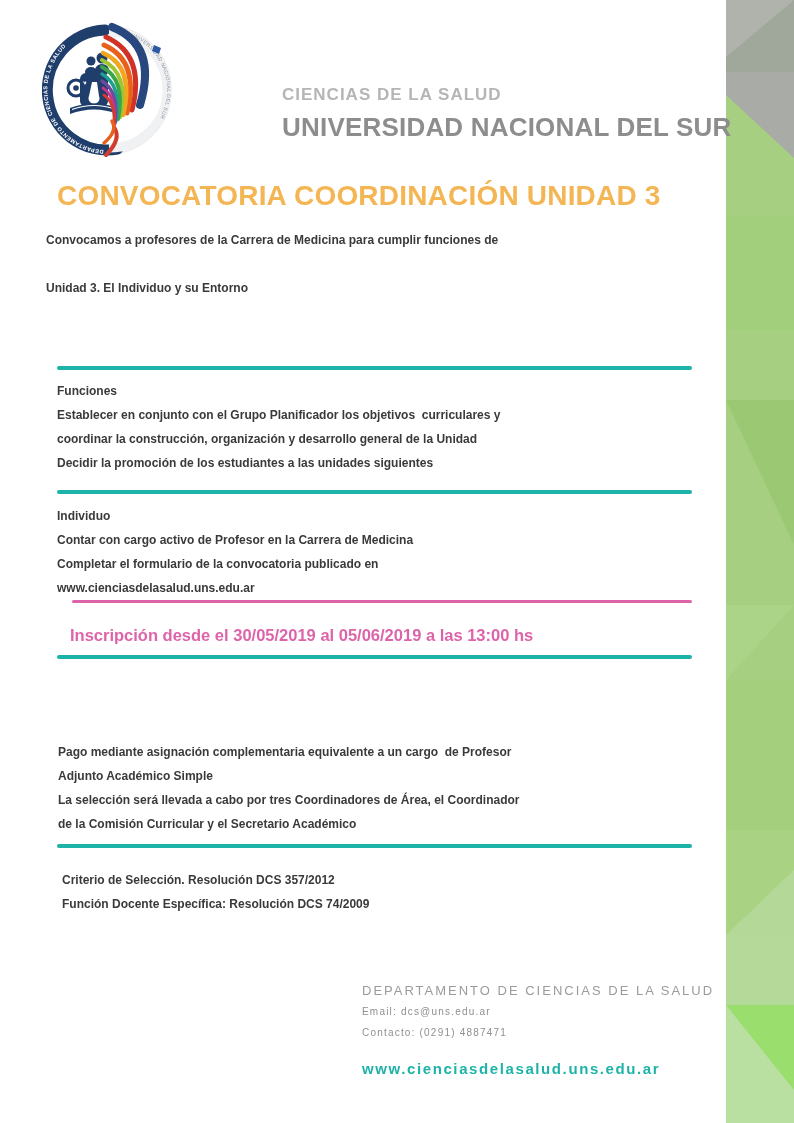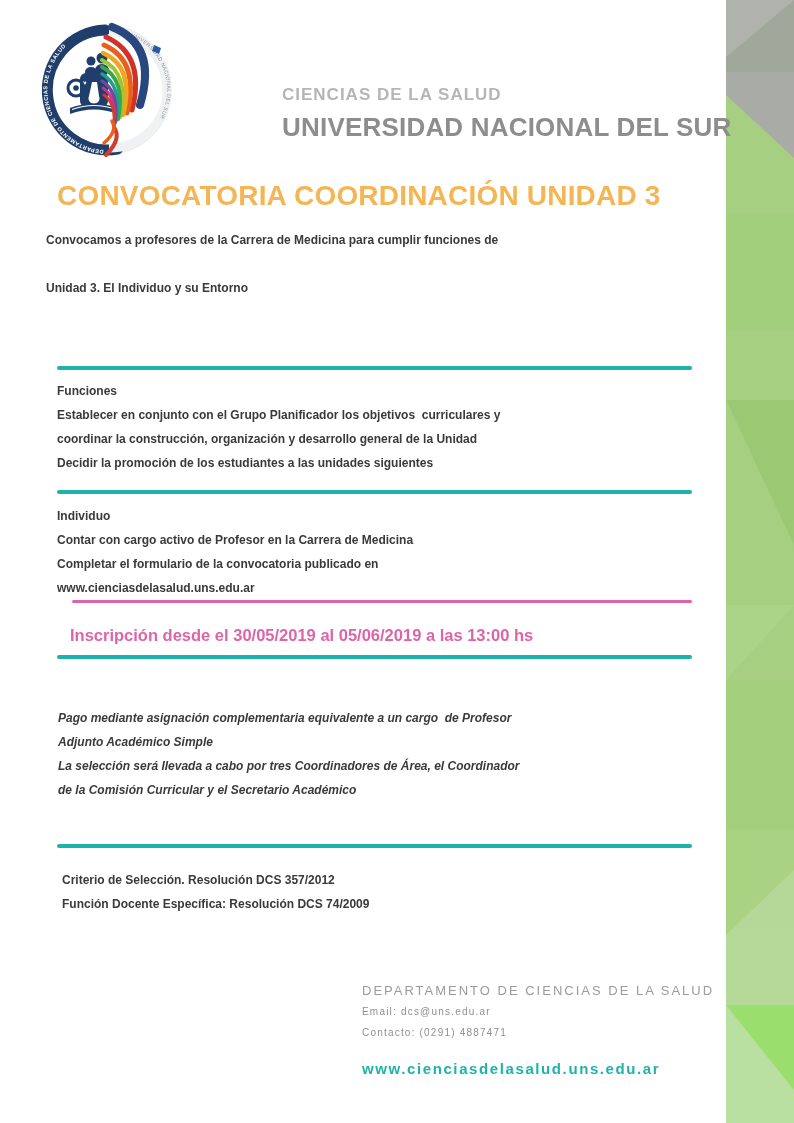--- a/index.html
+++ b/index.html
@@ -33,21 +33,21 @@
   .divider{height:4px;border-radius:2px;background:var(--accent-teal,#1db3a8);width:635px;left:57px;}
   #div1{top:366px;}
   #div2{top:490px;}
   #div3{top:655px;}
   #div4{top:844px;}
   #pink-div{top:600px;left:72px;width:620px;height:3px;border-radius:1.5px;background:var(--accent-pink,#de64aa);}
 
   #funciones{left:57px;top:379px;}
   #requisitos{left:57px;top:504px;}
   #inscripcion{left:70px;top:626px;color:var(--accent-pink,#de64aa);font-size:16.5px;font-weight:bold;white-space:pre;}
-  #pago{left:58px;top:706px;font-style:italic;}
+  #pago{left:58px;top:740px;}
   #criterios{left:62px;top:868px;}
 
   
   #footer{left:362px;top:980px;color:var(--footer-gray,#949494);}
   #footer .dept{font-size:13px;letter-spacing:2px;color:#9b9b9b;line-height:21px;white-space:nowrap;}
   #footer .contact-line{font-size:10px;letter-spacing:1.2px;color:#8f8f8f;line-height:21px;white-space:nowrap;}
   #footer .website{margin-top:17px;font-size:15px;font-weight:bold;letter-spacing:1.6px;
     color:var(--accent-teal,#1db3a8);white-space:nowrap;}
 </style>
 </head>

